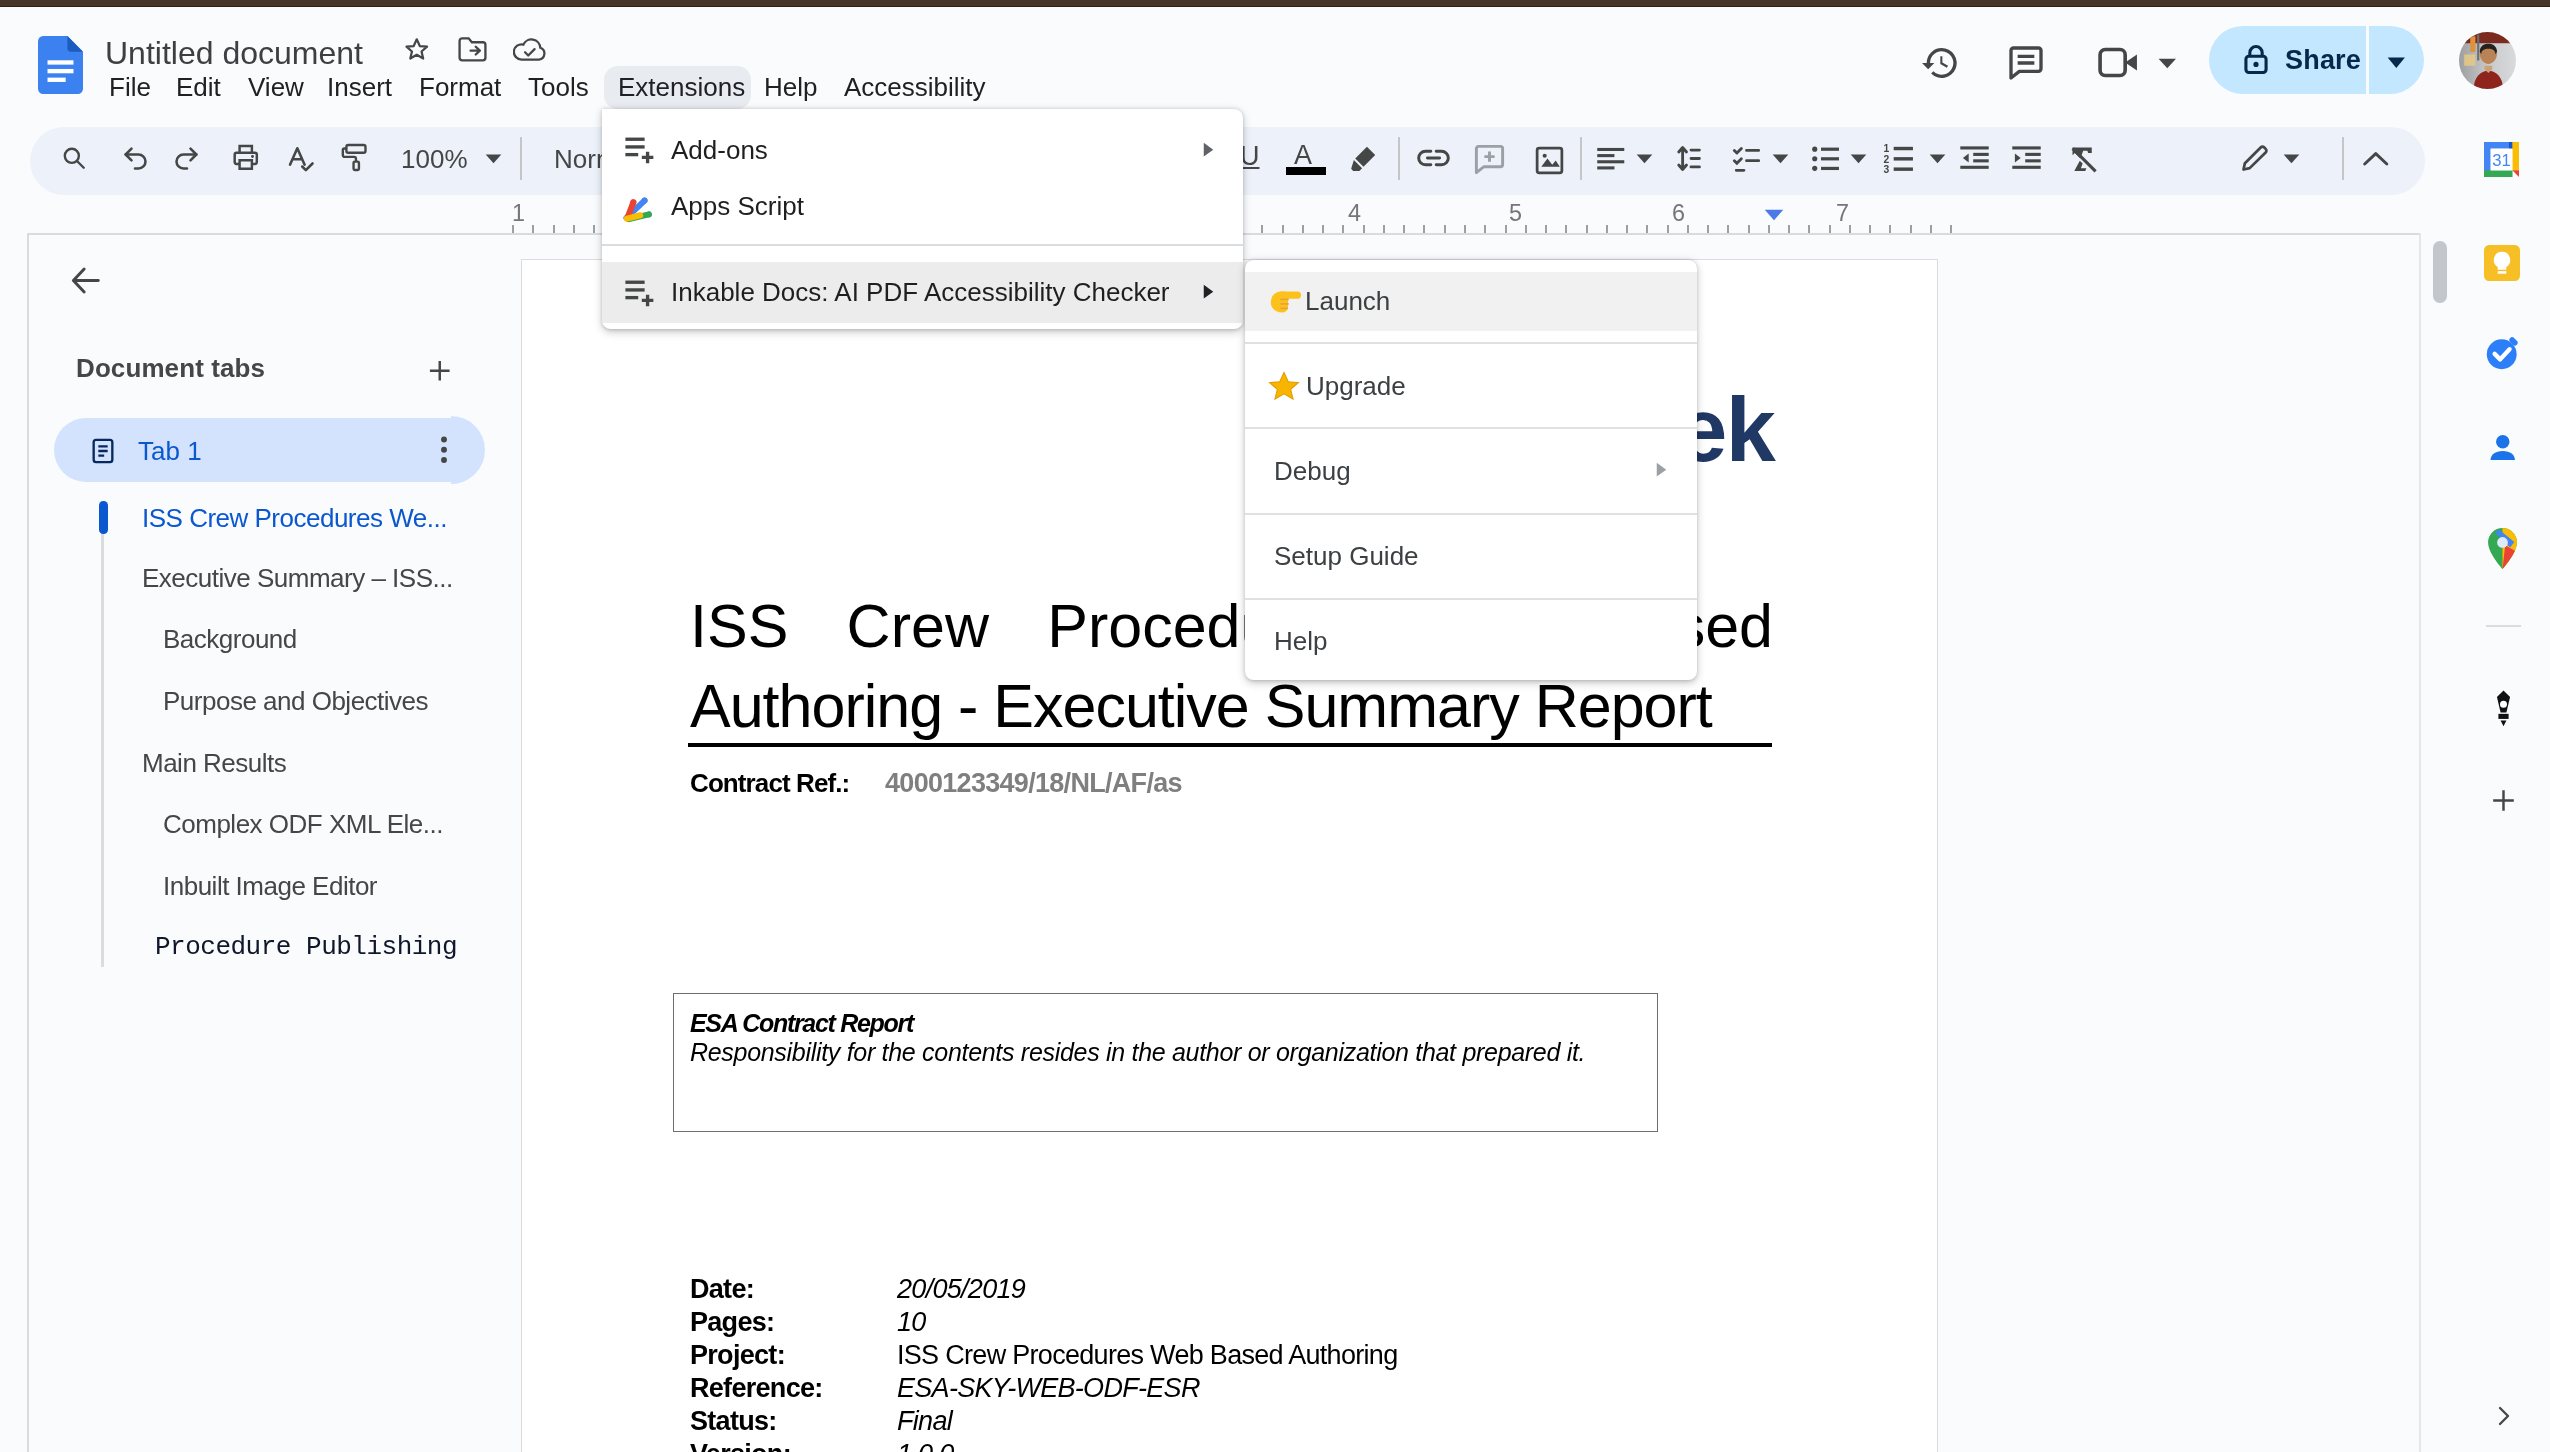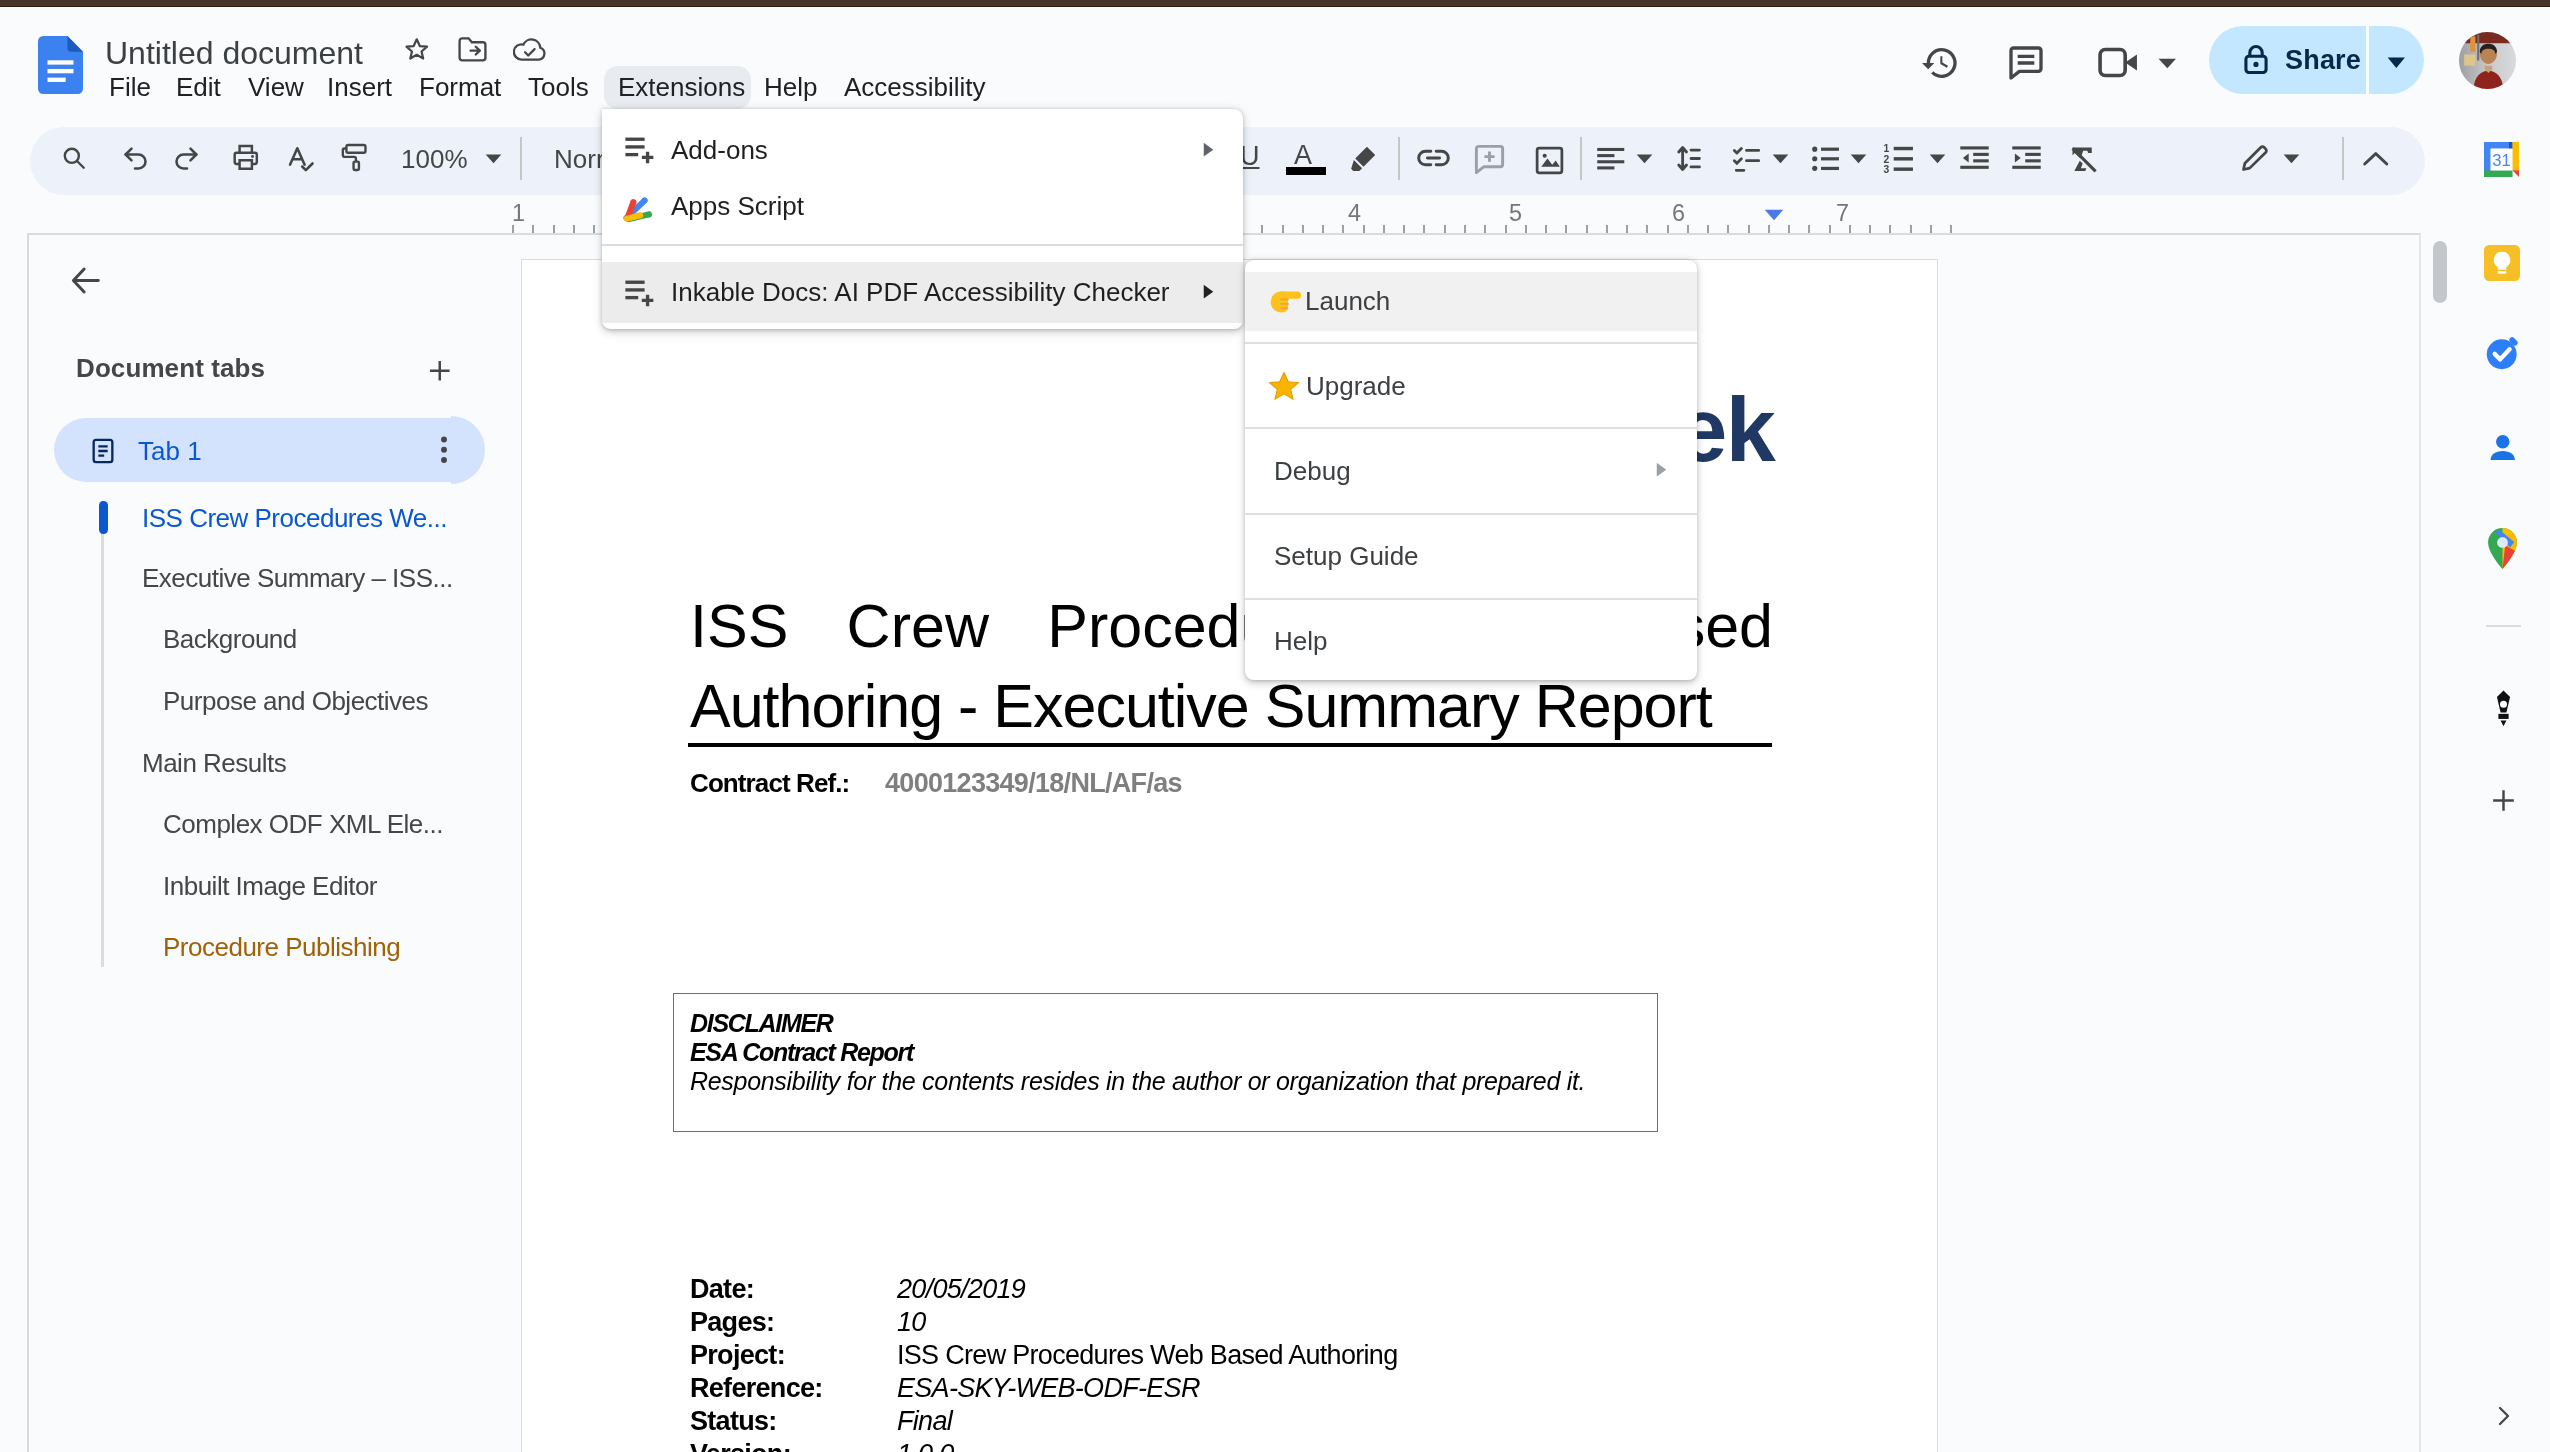--- a/index.html
+++ b/index.html
@@ -389,21 +389,21 @@
 <div class="abs" style="left:101px;top:501px;width:2.6px;height:466px;background:#dadce0;"></div>
 <div class="abs" style="left:99px;top:501px;width:8.7px;height:33px;border-radius:4.3px;background:#0b57d0;"></div>
 
 <div class="abs" style="left:142px;top:504px;font-size:26px;line-height:29.5px;color:#0b57d0;letter-spacing:-0.5px;">ISS Crew Procedures We...</div>
 <div class="abs" style="left:142px;top:564px;font-size:26px;line-height:29.5px;color:#444746;letter-spacing:-0.5px;">Executive Summary – ISS...</div>
 <div class="abs" style="left:163px;top:625px;font-size:26px;line-height:29.5px;color:#444746;letter-spacing:-0.5px;">Background</div>
 <div class="abs" style="left:163px;top:687px;font-size:26px;line-height:29.5px;color:#444746;letter-spacing:-0.5px;">Purpose and Objectives</div>
 <div class="abs" style="left:142px;top:749px;font-size:26px;line-height:29.5px;color:#444746;letter-spacing:-0.5px;">Main Results</div>
 <div class="abs" style="left:163px;top:810px;font-size:26px;line-height:29.5px;color:#444746;letter-spacing:-0.5px;">Complex ODF XML Ele...</div>
 <div class="abs" style="left:163px;top:872px;font-size:26px;line-height:29.5px;color:#444746;letter-spacing:-0.5px;">Inbuilt Image Editor</div>
-<div class="abs" style="left:163px;top:933px;font-size:26px;line-height:29.5px;color:#a16207;letter-spacing:-0.5px;">Procedure Publishing</div>
+<div class="abs" style="left:155px;top:933px;font-size:26px;line-height:29.5px;color:#0f172a;letter-spacing:-0.5px;font-family:Liberation Mono, monospace;">Procedure Publishing</div>
 
 <div class="abs" style="left:451px;top:416px;width:34px;height:68px;border-radius:0 34px 34px 0;background:#d3e3fd;"></div>
 
 <div class="abs" style="left:521px;top:259px;width:1417px;height:1193px;background:#fff;border:1.7px solid #dadce0;border-bottom:none;"></div>
 
 <div class="abs" style="left:1561px;top:385px;width:213px;font-size:90px;line-height:90px;font-weight:700;color:#1f3864;text-align:right;letter-spacing:-1.7px;">ek</div>
 
 <div id="titleblock" class="abs" style="left:690px;top:586px;width:1083px;color:#000;">
   <div id="t1" style="font-size:61px;line-height:80px;display:flex;justify-content:space-between;">
       <span>ISS</span>
@@ -414,21 +414,20 @@
     </div>
   <div id="t2" style="font-size:61px;line-height:80px;white-space:nowrap;letter-spacing:-1px;">Authoring - Executive Summary Report</div>
 </div>
 <div class="abs" style="left:688px;top:743px;width:1084px;height:4.3px;background:#000;"></div>
 
 <div class="abs" style="left:690px;top:767px;font-size:26px;line-height:33px;font-weight:700;color:#000;letter-spacing:-0.9px;">Contract Ref.:</div>
 <div class="abs" style="left:865px;top:767px;font-size:27px;line-height:33px;font-weight:700;color:#7f7f7f;letter-spacing:-0.7px;margin-left:20px;">4000123349/18/NL/AF/as</div>
 
 <div class="abs" style="left:673px;top:993px;width:985px;height:139px;border:1.7px solid #6e6e6e;"></div>
 <div class="abs" style="left:690px;top:1009px;width:926px;font-size:25px;line-height:29px;color:#000;font-style:italic;letter-spacing:-1.3px;">
-  <div style="font-weight:700;">DISCLAIMER</div>
   <div style="font-weight:700;">ESA Contract Report</div>
   <div style="letter-spacing:-0.3px;">Responsibility for the contents resides in the author or organization that prepared it.</div>
 </div>
 
 <div id="infotable" class="abs" style="left:690px;top:1273px;font-size:27px;line-height:33px;color:#000;letter-spacing:-0.7px;white-space:nowrap;">
   <div style="position:relative;"><span style="font-weight:700;">Date:</span><span style="position:absolute;left:207px;font-style:italic;">20/05/2019</span></div>
   <div style="position:relative;"><span style="font-weight:700;">Pages:</span><span style="position:absolute;left:207px;font-style:italic;">10</span></div>
   <div style="position:relative;"><span style="font-weight:700;">Project:</span><span style="position:absolute;left:207px;">ISS Crew Procedures Web Based Authoring</span></div>
   <div style="position:relative;"><span style="font-weight:700;">Reference:</span><span style="position:absolute;left:207px;font-style:italic;">ESA-SKY-WEB-ODF-ESR</span></div>
   <div style="position:relative;"><span style="font-weight:700;">Status:</span><span style="position:absolute;left:207px;font-style:italic;">Final</span></div>

